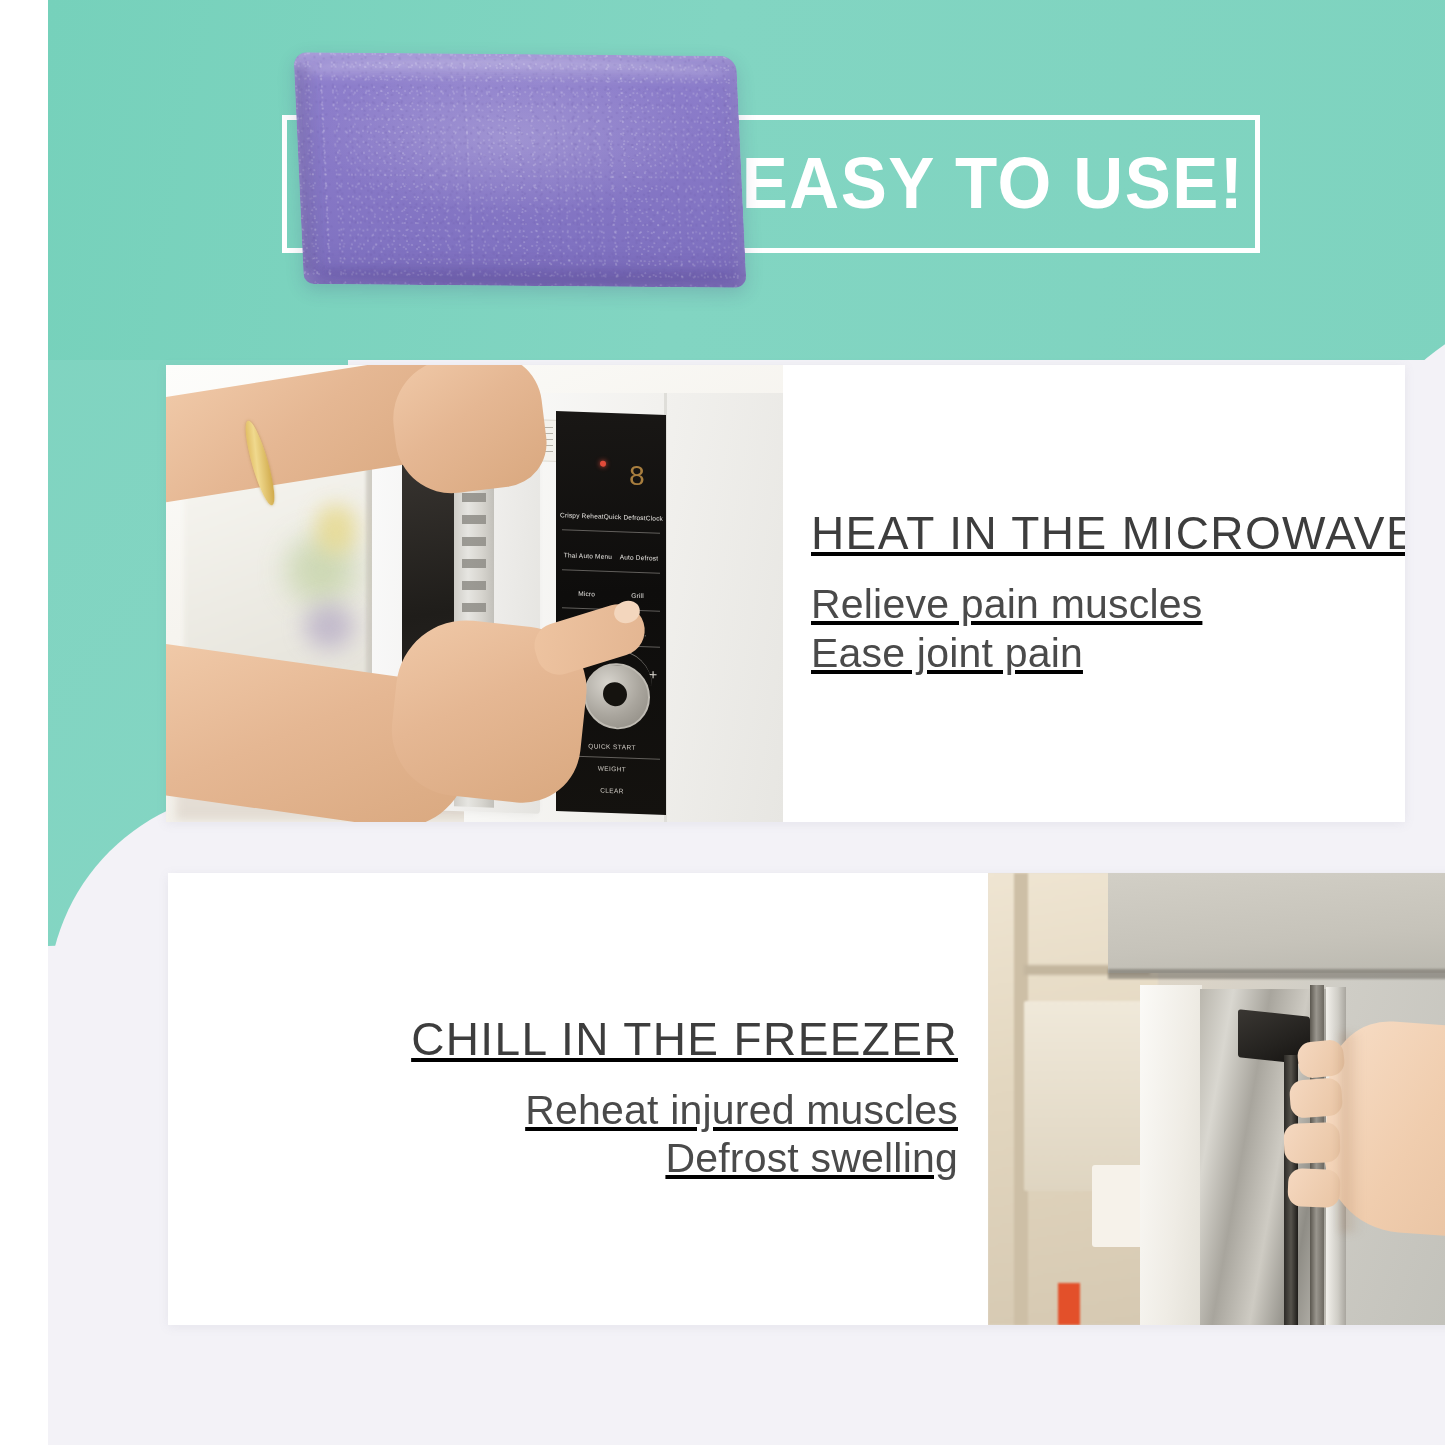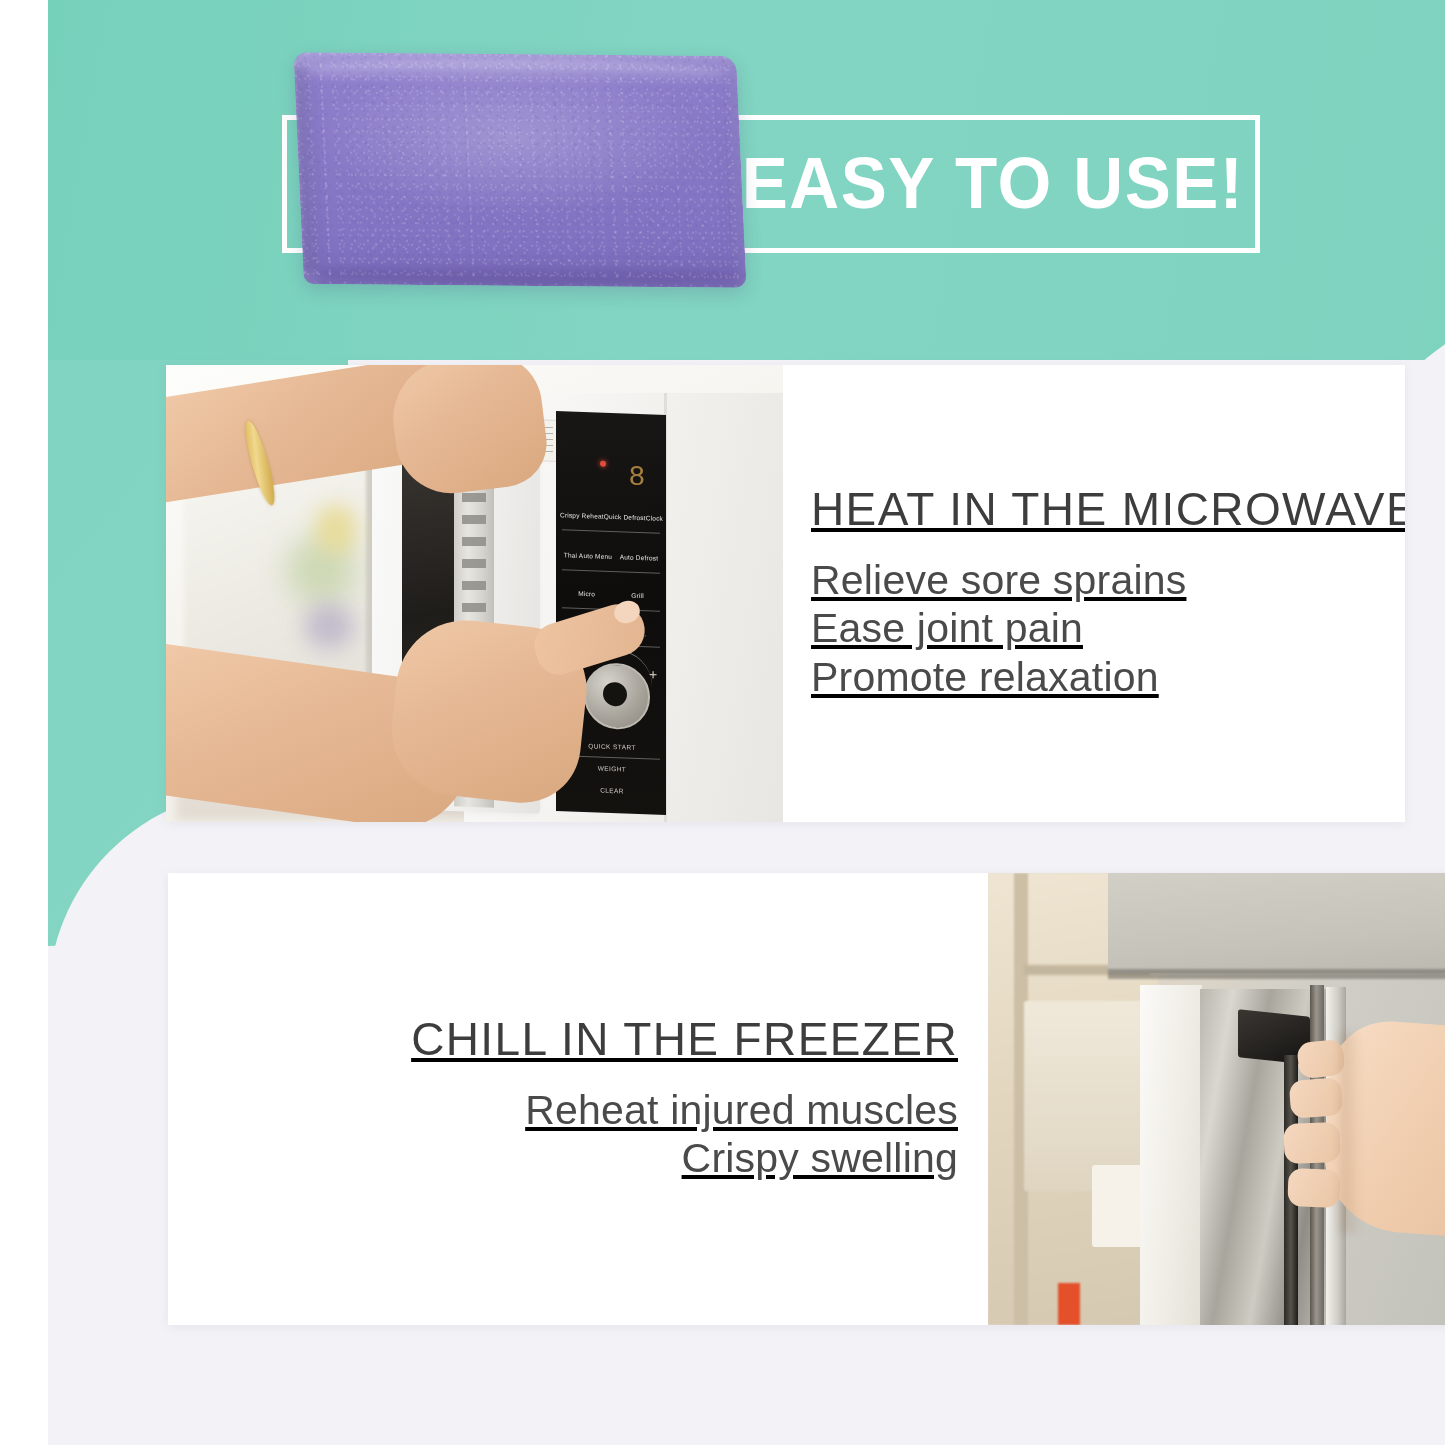--- a/index.html
+++ b/index.html
@@ -713,34 +713,33 @@
         <div class="hand hand-bot-arm"></div>
         <div class="hand hand-bot-fist"></div>
         <div class="finger-point"></div>
         <div class="finger-nail"></div>
       </div>
     </div>
 
     <div class="card-text">
       <h2 class="card-heading">HEAT IN THE MICROWAVE</h2>
       <ul class="benefit-list">
-        <li>Relieve sore sprains</li>
+        <li>Relieve pain muscles</li>
         <li>Ease joint pain</li>
-        <li>Promote relaxation</li>
       </ul>
     </div>
   </div>
 
   <div class="card card-freezer">
 
     <div class="card-text">
       <h2 class="card-heading">CHILL IN THE FREEZER</h2>
       <ul class="benefit-list">
         <li>Reheat injured muscles</li>
-        <li>Crispy swelling</li>
+        <li>Defrost swelling</li>
       </ul>
     </div>
 
     <div class="card-photo">
       <div class="ph-freezer">
         <div class="fz-interior"></div>
         <div class="fz-inner-frame"></div>
         <div class="fz-shelf-a"></div>
         <div class="fz-shelf-b"></div>
         <div class="fz-box"></div>

